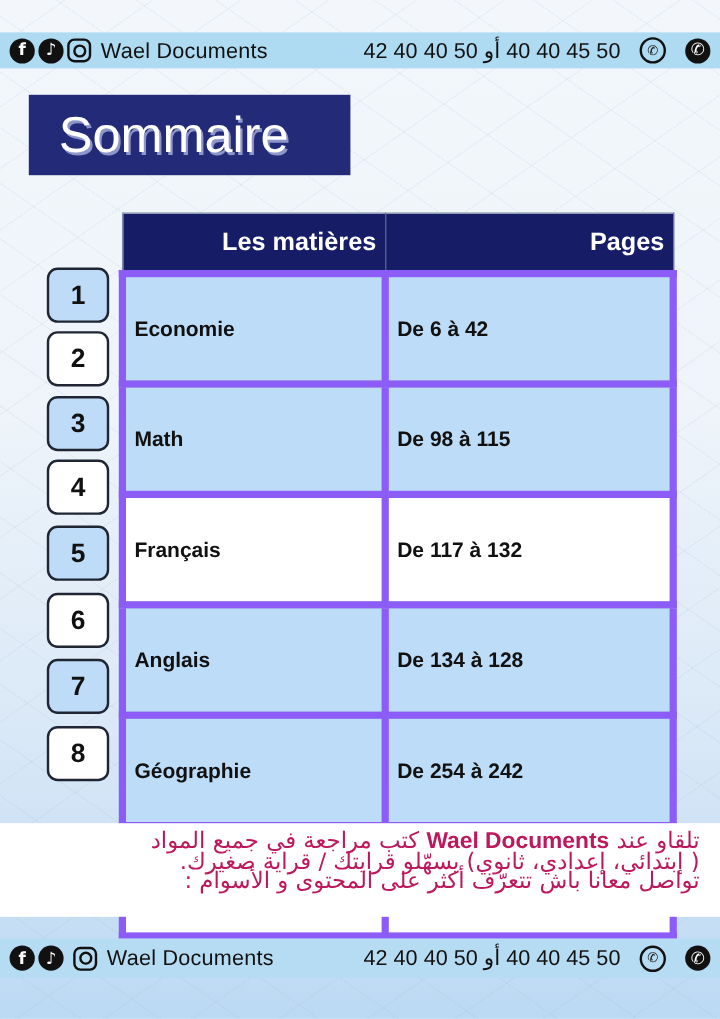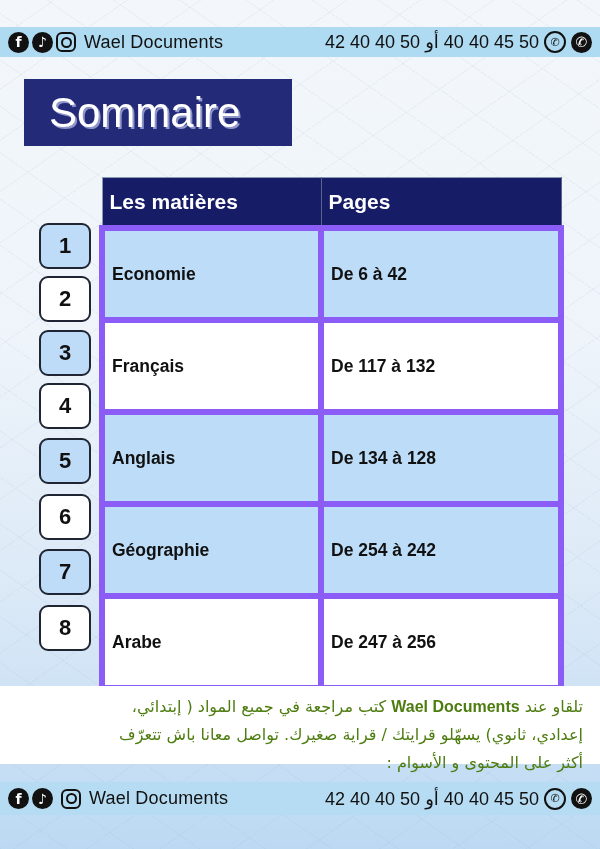--- a/index.html
+++ b/index.html
@@ -26,39 +26,39 @@
     .ico {
       width: 21px; height: 21px; border-radius: 50%; background: #111;
       color: #fff; font-weight: bold; font-size: 14px;
       display: inline-flex; align-items: center; justify-content: center;
       font-family: "DejaVu Sans", sans-serif;
     }
     .ico.ig { background: transparent; border: 2.5px solid #111; border-radius: 6px; width: 16px; height: 16px; box-sizing: content-box; }
     .ico.ig::after { content: ""; width: 7px; height: 7px; border: 2.5px solid #111; border-radius: 50%; }
     .ico.wa { background: transparent; border: 2px solid #111; width: 18px; height: 18px; color:#111; font-size: 11px; }
     .brand { font-size: 18px; color: #111; margin-left: 8px; letter-spacing: 0.2px; }
-    .phones { margin-left: auto; display: flex; align-items: center; gap: 5px; font-size: 18px; color: #111; }
+    .phones { margin-left: auto; display: flex; align-items: center; gap: 16px; font-size: 18px; color: #111; }
     .phones .num { letter-spacing: 0.3px; }
 
     .title-box {
       position: absolute; left: 0; top: 79px; width: 268px; height: 67px;
       background: #232a78;
       display: flex; align-items: center; padding-left: 25px; box-sizing: border-box; margin-left: 24px;
     }
     .title-box span {
       color: #fff; font-size: 42px; font-weight: normal;
       text-shadow: 2px 2px 0 #8e95c8;
     }
 
     table.toc {
       position: absolute; left: 99px; top: 177px; width: 465px;
       border-collapse: collapse; border: 1px solid #8a9ab0;
     }
     .toc th {
-      background: #161c66; color: #fff; text-align: left;
+      background: #161c66; color: #fff; text-align: right;
       font-size: 21px; font-weight: bold; height: 47px; padding: 0 7px;
       border-right: 1px solid #5c648e;
     }
     .toc td {
       height: 54px; padding: 16px 7px; font-size: 17.5px; font-weight: bold; color: #111;
       border: 6px solid #8b5cf6;
     }
     .toc th:first-child, .toc td:first-child { width: 199px; }
     .toc tr.blue td { background: #bddcf8; }
     .toc tr.white td { background: #ffffff; }
@@ -71,22 +71,22 @@
     }
     .num-box.blue { background: #bedcf7; }
     .num-box.white { background: #ffffff; }
 
     .promo {
       position: absolute; left: 0; top: 686px; width: 600px; height: 78px;
       background: #ffffff;
     }
     .promo p {
       margin: 0; position: absolute; right: 17px; top: 7px; width: 470px;
-      direction: rtl; text-align: right; font-size: 16px; line-height: 28px;
-      color: #4d7c0f; font-family: "DejaVu Sans", sans-serif;
+      direction: rtl; text-align: right; font-size: 19px; line-height: 16px;
+      color: #be185d; font-family: "DejaVu Sans", sans-serif;
     }
     .promo b { font-family: "Liberation Sans", sans-serif; }
   </style>
 </head>
 <body>
 
 <div class="pattern"></div>
 
 <div class="bar top">
   <div class="social">
@@ -110,20 +110,24 @@
   <thead>
     <tr>
       <th>Les matières</th>
       <th>Pages</th>
     </tr>
   </thead>
   <tbody>
     <tr class="blue">
       <td>Economie</td>
       <td>De 6 à 42</td>
+    </tr>
+    <tr class="blue">
+      <td>Math</td>
+      <td>De 98 à 115</td>
     </tr>
     <tr class="white">
       <td>Français</td>
       <td>De 117 à 132</td>
     </tr>
     <tr class="blue">
       <td>Anglais</td>
       <td>De 134 à 128</td>
     </tr>
     <tr class="blue">

